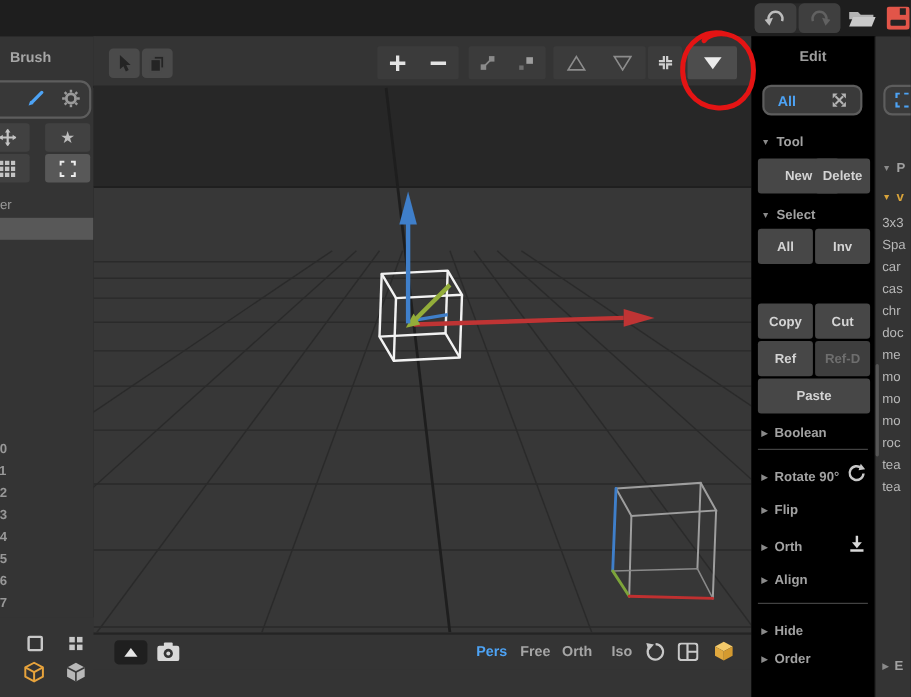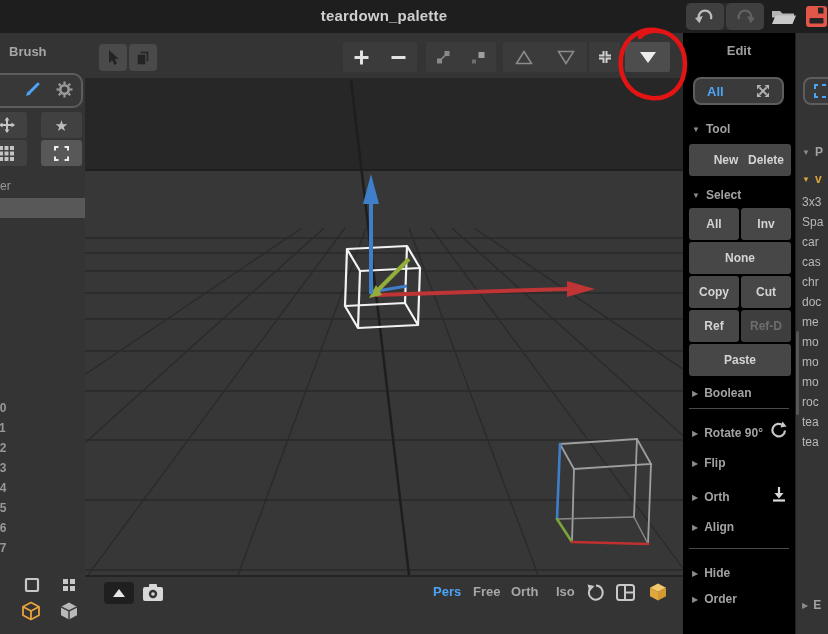--- a/index.html
+++ b/index.html
@@ -66,21 +66,20 @@
   
   .annotation{position:absolute;left:0;top:0;pointer-events:none;z-index:50;}
   .icon{display:inline-block;line-height:0;}
 </style>
 </head>
 <body>
 
 <div class="app">
 
   <div class="titlebar">
-    <div class="title">teardown_palette</div>
     <div class="histgroup">
       <div class="histbtn">
         <span class="icon">
           <svg width="20" height="20" viewBox="0 0 22 22">
               <path d="M4.4 13.4 A 7 7 0 1 1 17.6 13.4" fill="none" stroke="#bdbdbd" stroke-width="2.4"></path>
               <polygon points="0,12 8.5,10 5,18" fill="#bdbdbd"></polygon>
             </svg>
         </span>
       </div>
       <div class="histbtn">
@@ -454,21 +453,20 @@
       </div>
     <div class="ebtn" style="left:6px;top:111px;width:74px;">New</div>
     <div class="ebtn" style="left:58px;top:111px;width:50px;">Delete</div>
 
     <div class="sech" style="top:155px;">
         <span class="tri">▼</span>
         <span class="lbl">Select</span>
       </div>
     <div class="ebtn" style="left:6px;top:175px;width:50px;">All</div>
     <div class="ebtn" style="left:58px;top:175px;width:50px;">Inv</div>
-    <div class="ebtn" style="left:6px;top:209px;width:102px;">None</div>
     <div class="ebtn" style="left:6px;top:243px;width:50px;">Copy</div>
     <div class="ebtn" style="left:58px;top:243px;width:50px;">Cut</div>
     <div class="ebtn" style="left:6px;top:277px;width:50px;">Ref</div>
     <div class="ebtn dim" style="left:58px;top:277px;width:50px;text-align:center;">Ref-D</div>
     <div class="ebtn" style="left:6px;top:311px;width:102px;">Paste</div>
 
     <div class="sech" style="top:353px;">
         <span class="tri">▶</span>
         <span class="lbl">Boolean</span>
       </div>

